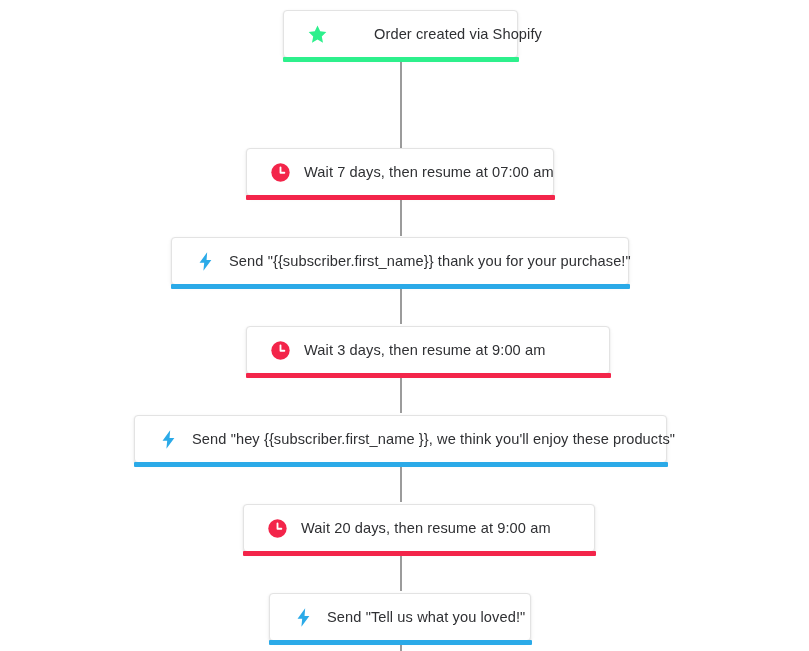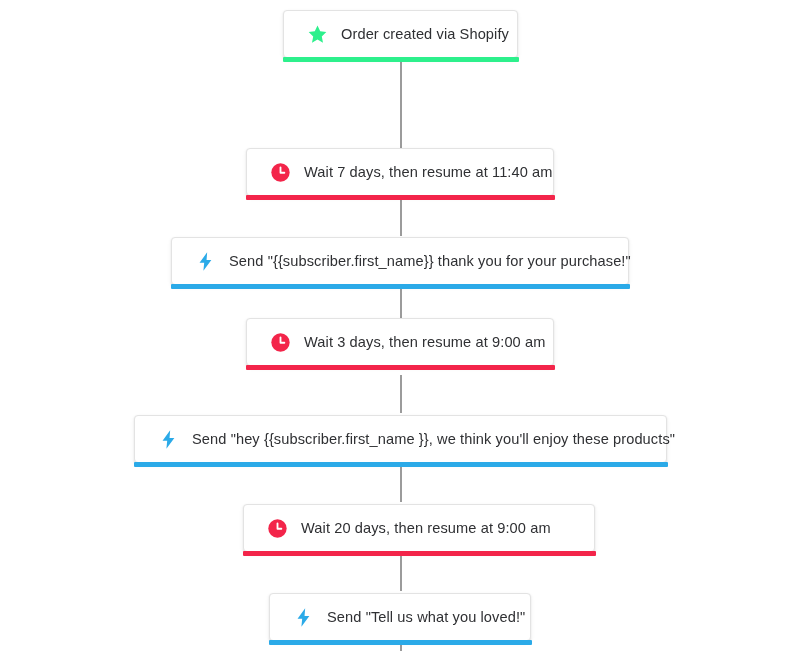--- a/index.html
+++ b/index.html
@@ -85,52 +85,52 @@
 <div id="canvas">
 
   <div class="spine" style="top:58px; height:90px;"></div>
   <div class="spine" style="top:197px; height:39px;"></div>
   <div class="spine" style="top:286px; height:38px;"></div>
   <div class="spine" style="top:375px; height:38px;"></div>
   <div class="spine" style="top:464px; height:38px;"></div>
   <div class="spine" style="top:553px; height:38px;"></div>
   <div class="spine" style="top:642px; height:9px;"></div>
 
-  <div class="node" style="left:283px; top:10px; width:235px; height:48px;">
+  <div class="node" style="left:283px; top:10px; width:235px; height:48px;gap:33px;">
     <div class="accent" style="background:#2DF08C;"></div>
     <div class="icon">
       <svg width="21" height="21" viewBox="0 0 24 24" aria-hidden="true">
         <path d="M12 1.8l3.09 6.59 7.01 .88-5.2 4.9 1.38 7.13L12 17.8l-6.28 3.5 1.38-7.13-5.2-4.9 7.01-.88z" fill="#2DF08C"></path>
       </svg>
     </div>
     <div class="label">Order created via Shopify</div>
   </div>
 
   <div class="node" style="left:246px; top:148px; width:308px; height:48px;">
     <div class="accent" style="background:#F3254A;"></div>
     <div class="icon">
       <svg width="21" height="21" viewBox="0 0 24 24" aria-hidden="true">
         <circle cx="12" cy="12" r="10.5" fill="#F3254A"></circle>
         <path d="M12 6.1v6.2h4.4" fill="none" stroke="#ffffff" stroke-width="2.1" stroke-linecap="round" stroke-linejoin="round"></path>
       </svg>
     </div>
-    <div class="label">Wait 7 days, then resume at 11:40 am</div>
+    <div class="label">Wait 7 days, then resume at 07:00 am</div>
   </div>
 
   <div class="node wide" style="left:171px; top:237px; width:458px; height:48px;">
     <div class="accent" style="background:#2BAAE8;"></div>
     <div class="icon">
       <svg width="21" height="21" viewBox="0 0 24 24" aria-hidden="true">
         <path d="M13.9 1.5L5.2 13.4h5.3L9.6 22.5l9.1-12.2h-5.5z" fill="#2BAAE8"></path>
       </svg>
     </div>
     <div class="label">Send "{{subscriber.first_name}} thank you for your purchase!"</div>
   </div>
 
-  <div class="node" style="left:246px; top:318px; width:308px; height:48px;">
+  <div class="node" style="left:246px; top:326px; width:364px; height:48px;">
     <div class="accent" style="background:#F3254A;"></div>
     <div class="icon">
       <svg width="21" height="21" viewBox="0 0 24 24" aria-hidden="true">
         <circle cx="12" cy="12" r="10.5" fill="#F3254A"></circle>
         <path d="M12 6.1v6.2h4.4" fill="none" stroke="#ffffff" stroke-width="2.1" stroke-linecap="round" stroke-linejoin="round"></path>
       </svg>
     </div>
     <div class="label">Wait 3 days, then resume at 9:00 am</div>
   </div>
 

